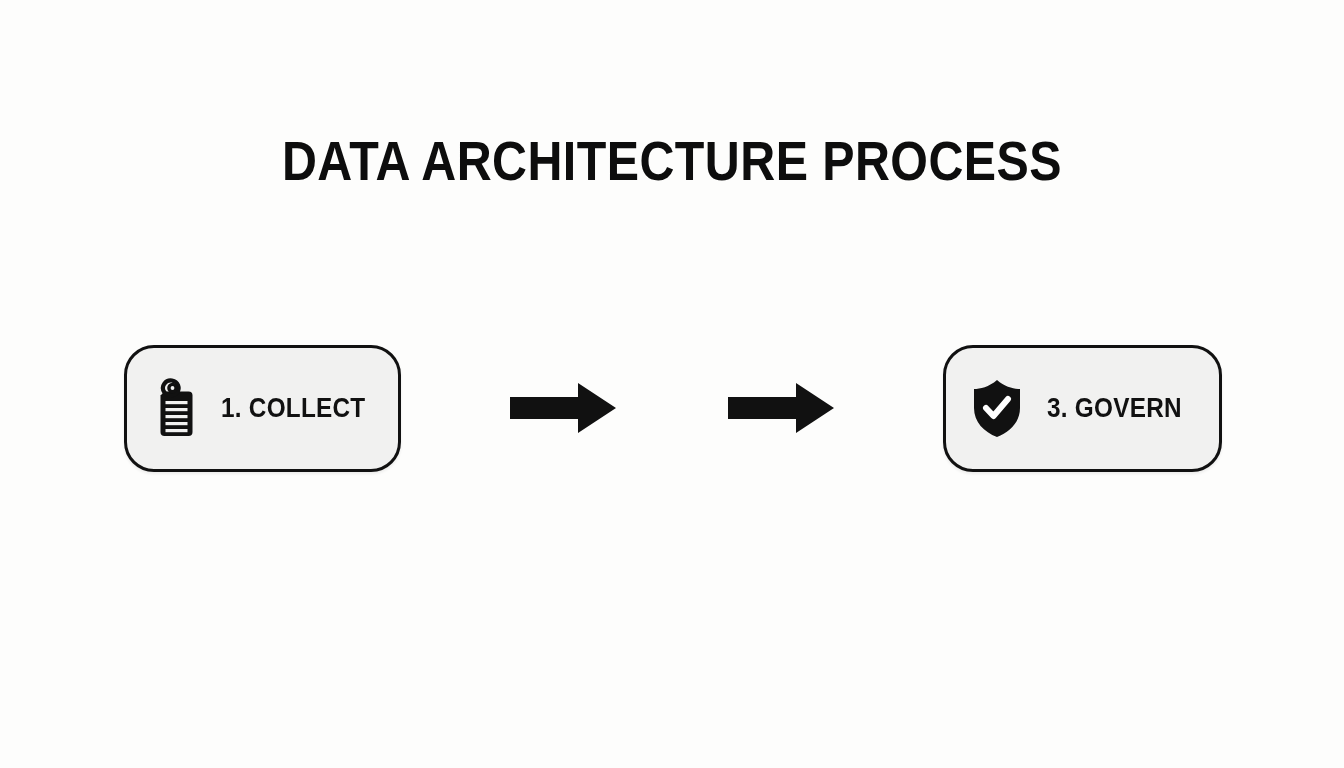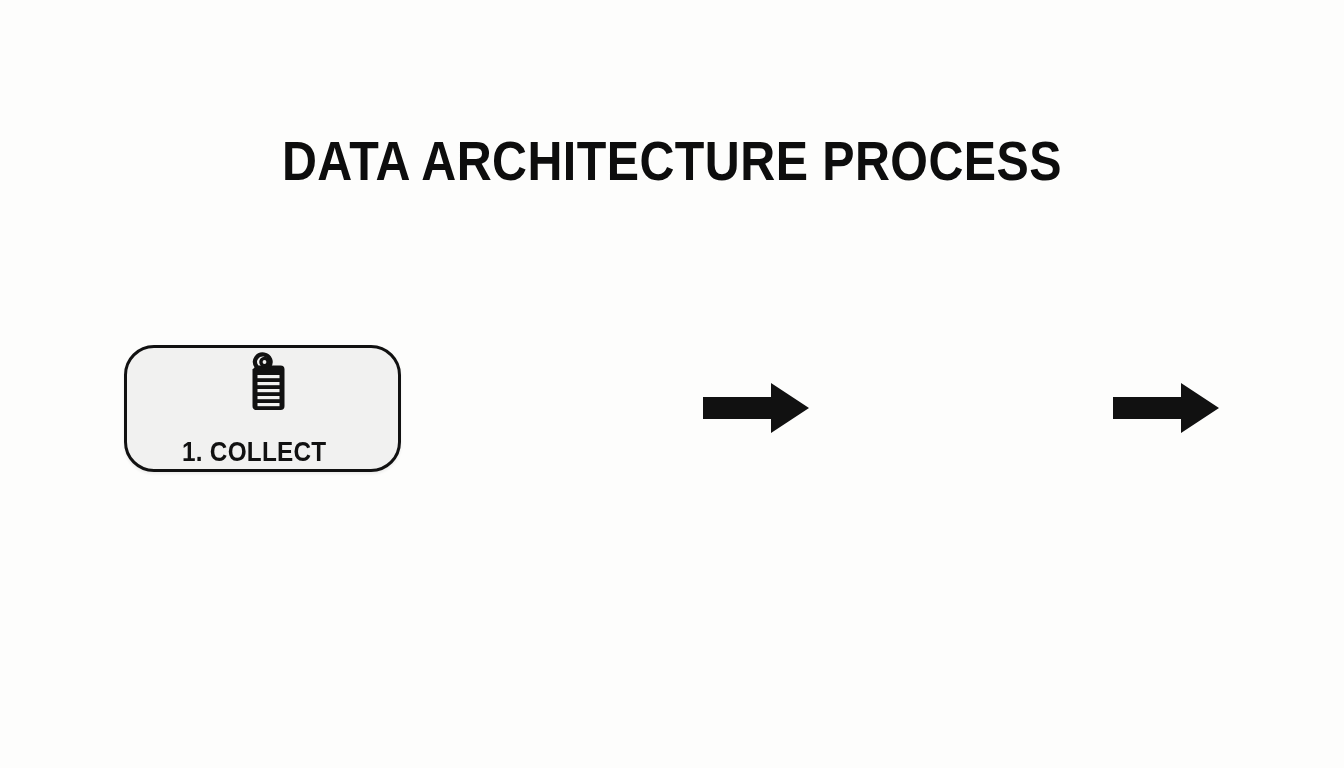--- a/index.html
+++ b/index.html
@@ -52,21 +52,21 @@
   }
 
   .card {
     position: relative;
     box-sizing: border-box;
     height: 127px;
     background: #f1f1f0;
     border: 3px solid #111111;
     border-radius: 30px;
     display: flex;
-    flex-direction: column;
+    flex-direction: row;
     align-items: center;
     justify-content: center;
     gap: 22px;
     padding: 0 26px;
     box-shadow: 0 2px 3px rgba(0,0,0,0.07);
   }
   .card-1 { width: 277px; }
   .card-2 { width: 271px; }
   .card-3 { width: 279px; }
 
@@ -133,15 +133,24 @@
       </svg>
     </div>
 
 
     <div class="arrow">
       <svg width="110" height="54" viewBox="0 0 110 54" aria-hidden="true">
         <path d="M2 16 L70 16 L70 2 L108 27 L70 52 L70 38 L2 38 Z" fill="#111111"></path>
       </svg>
     </div>
 
+    <div class="card card-3">
+      <span class="card-icon">
+        <svg width="56" height="64" viewBox="0 0 56 64" aria-hidden="true">
+          <path d="M28 4 C20 11 11 13 5 13 L5 32 C5 46 15 56 28 61 C41 56 51 46 51 32 L51 13 C45 13 36 11 28 4 Z" fill="#111111"></path>
+          <path d="M17 32 L24.5 40 L39 23" fill="none" stroke="#ffffff" stroke-width="6" stroke-linecap="round" stroke-linejoin="round"></path>
+        </svg>
+      </span>
+      <span class="card-label">3. GOVERN</span>
+    </div>
 
   </div>
 </div>
 
 </body></html>

